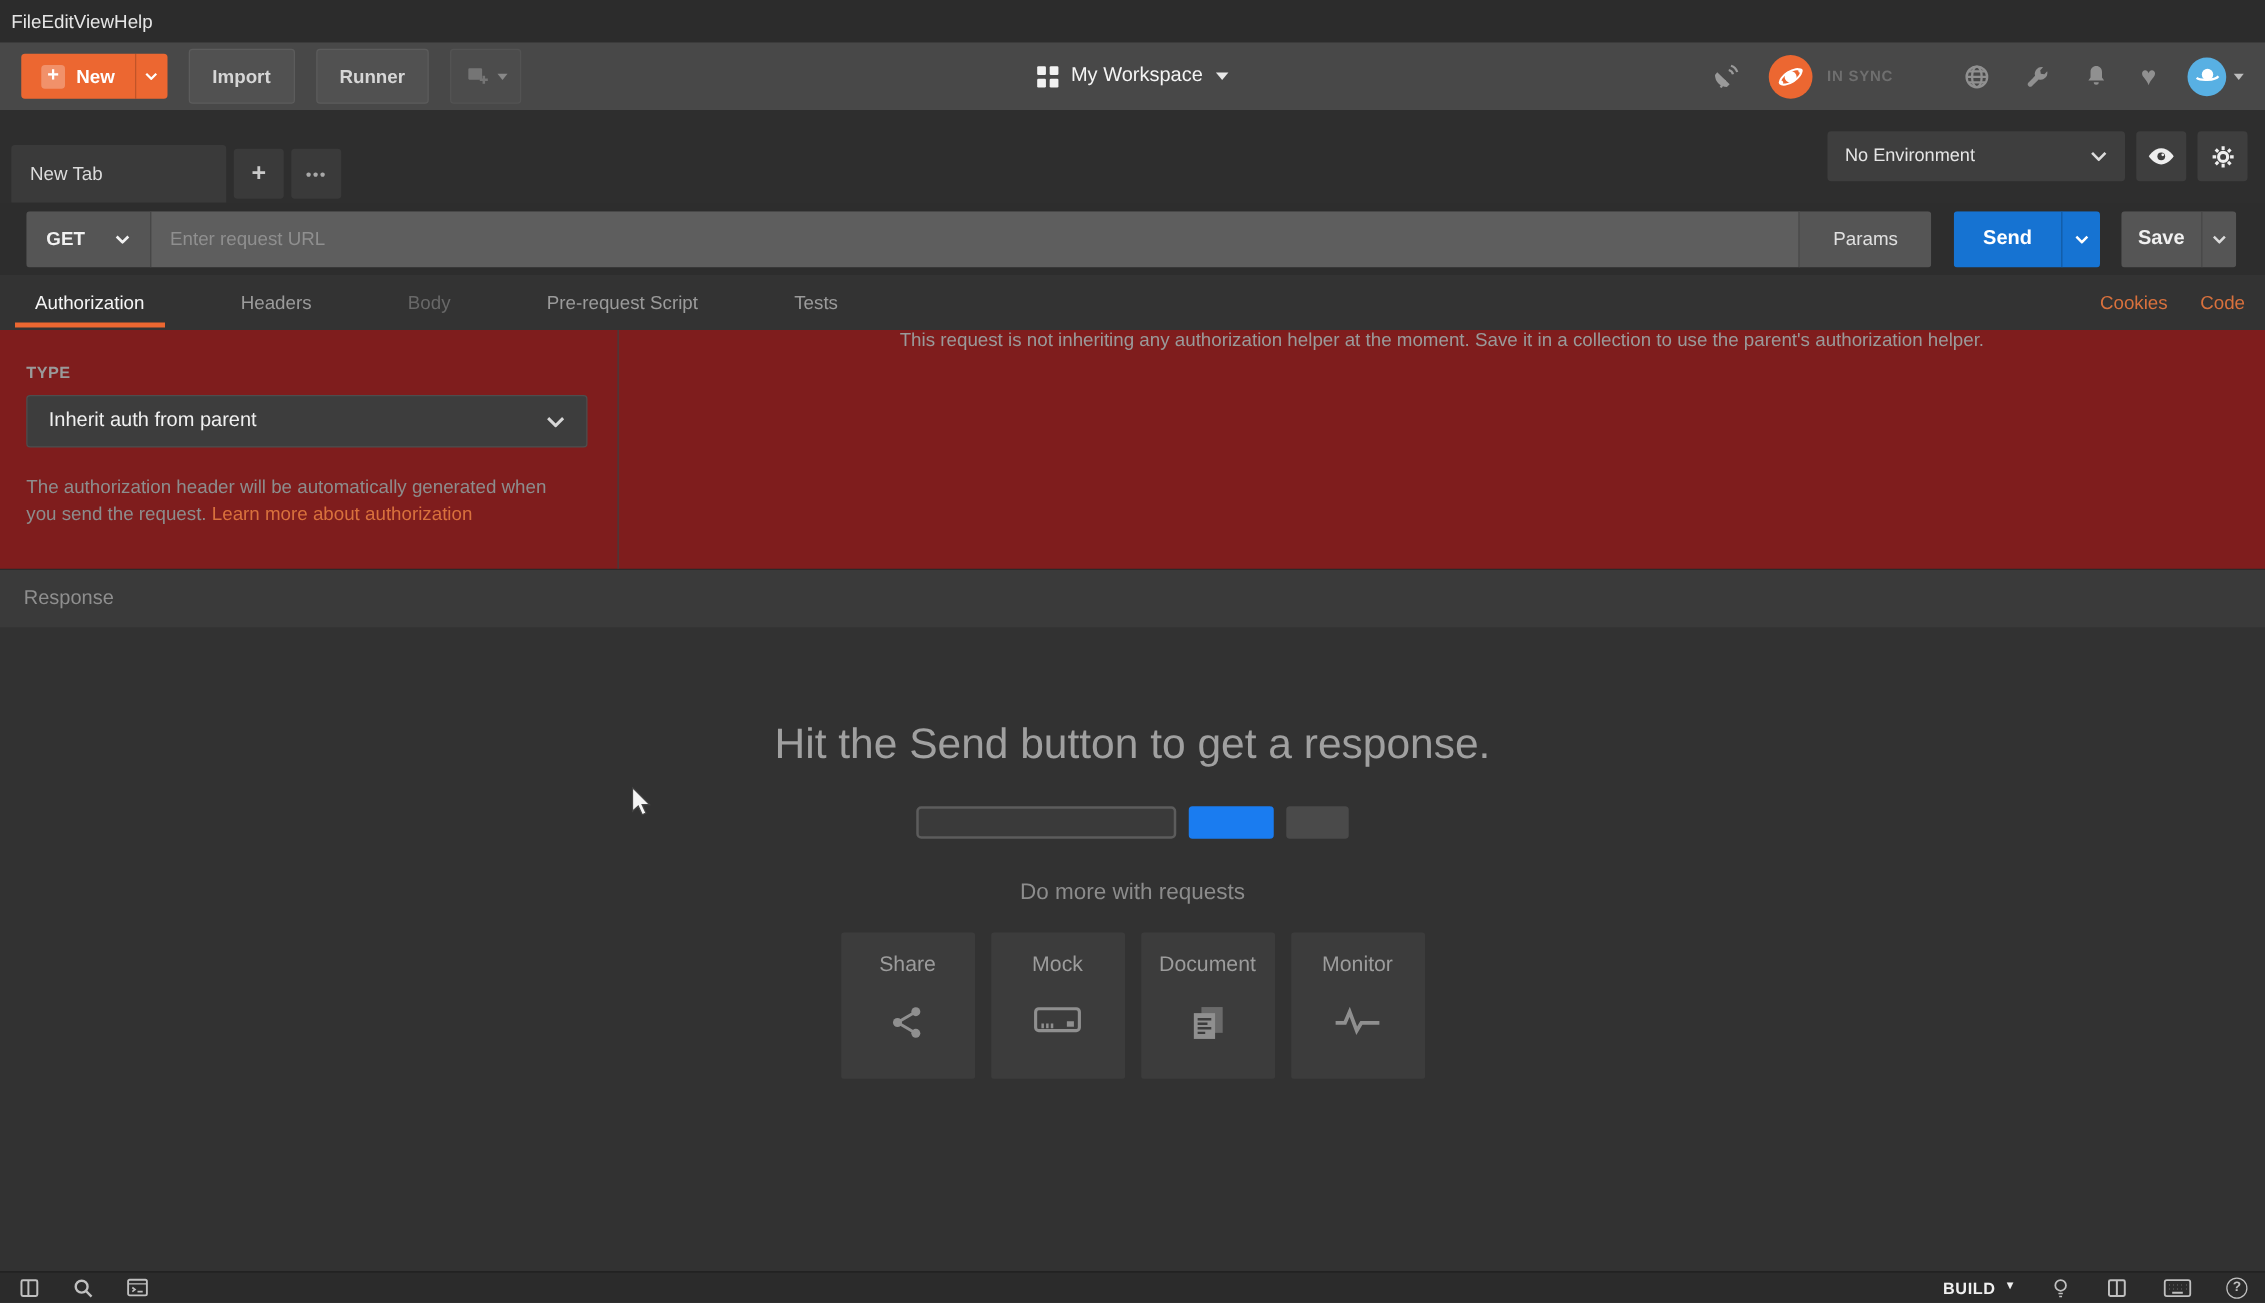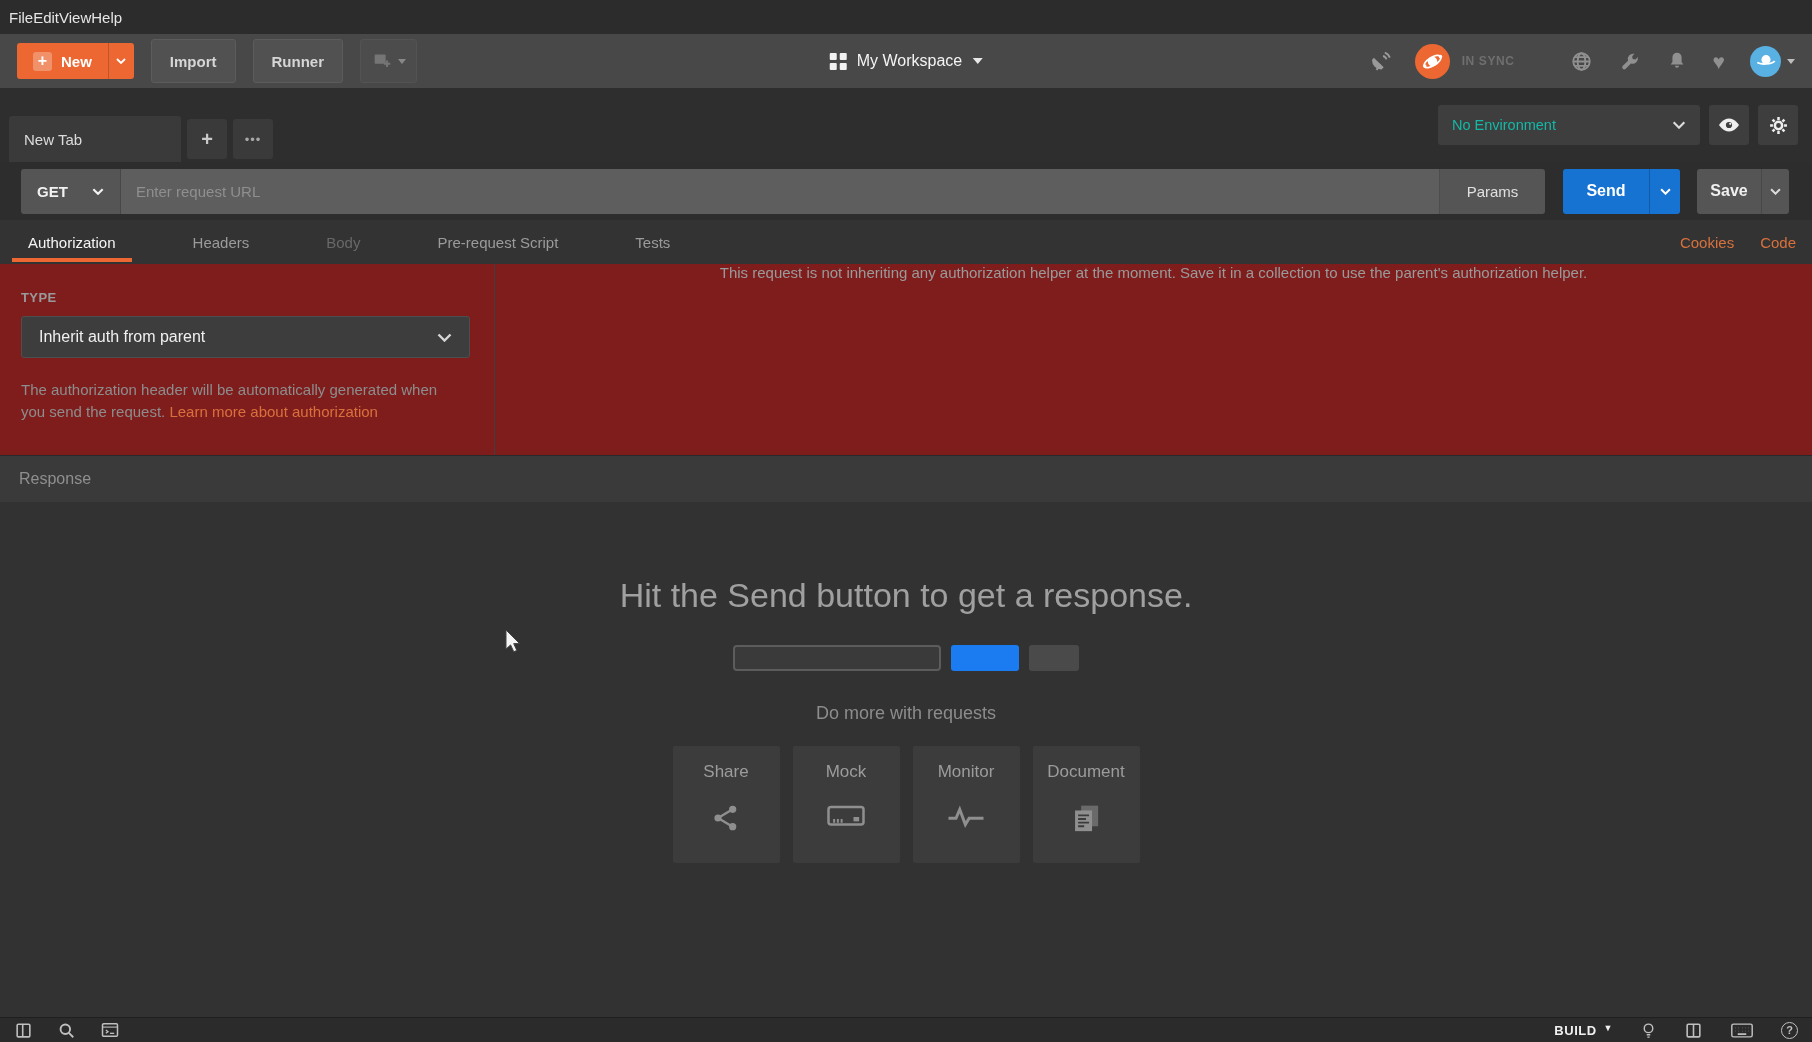--- a/index.html
+++ b/index.html
@@ -47,22 +47,22 @@
   
   .subheader { height:74px; background:#2e2e2e; display:flex; align-items:flex-end; flex:none; position:relative; }
   .tab-strip { display:flex; align-items:flex-end; padding-left:9px; gap:6px; }
   .req-tab { width:172px; height:46px; background:#3a3a3a; border-radius:3px 3px 0 0; display:flex; align-items:center;
     padding:0 15px; color:#dcdcdc; font-size:15px; cursor:pointer; }
   .tab-mini { width:40px; height:40px; margin-bottom:3px; background:#3a3a3a; border-radius:3px; display:flex;
     align-items:center; justify-content:center; color:#c9c9c9; cursor:pointer; }
   .tab-mini.dots { color:#a8a8a8; font-size:13px; letter-spacing:1px; }
   .tab-mini.plus { font-size:20px; font-weight:bold; }
   .env-controls { position:absolute; right:14px; top:50%; transform:translateY(-50%); display:flex; align-items:center; gap:9px; }
-  .env-select { width:262px; height:40px; background:#3e3e3e; border-radius:3px; display:flex; align-items:center;
-    padding:0 14px; color:#14b8a6; font-size:14.5px; cursor:pointer; }
+  .env-select { width:238px; height:40px; background:#3e3e3e; border-radius:3px; display:flex; align-items:center;
+    padding:0 14px; color:#e5e5e5; font-size:14.5px; cursor:pointer; }
   .env-select .chev { margin-left:auto; color:#dcdcdc; }
   .sq-btn { width:40px; height:40px; background:#3e3e3e; border-radius:3px; display:flex; align-items:center;
     justify-content:center; color:#e8e8e8; cursor:pointer; }
 
   
   .request-row { height:58px; background:#2d2d2d; display:flex; align-items:center; padding:0 23px 0 21px; flex:none; }
   .url-composite { flex:1; height:45px; display:flex; border-radius:3px; overflow:hidden; }
   .method-box { width:100px; background:#555555; display:flex; align-items:center; justify-content:center; gap:24px;
     color:#f2f2f2; font-size:15px; font-weight:bold; cursor:pointer; border-right:1px solid #474747; }
   .url-input { flex:1; background:#5e5e5e; border:none; outline:none; color:#e8e8e8; font-size:15px;
@@ -346,37 +346,37 @@
       <div class="clabel">Mock</div>
       <div class="cicon">
         <svg width="40" height="30" viewBox="0 0 32 24" fill="none" stroke="currentColor" stroke-width="2">
           <rect x="2" y="4" width="28" height="14" rx="2"></rect>
           <path d="M6.5 13.5v3M9.5 13.5v3M12.5 13.5v3" stroke-width="1.6"></path>
           <rect x="22" y="12" width="4.5" height="3.5" fill="currentColor" stroke="none"></rect>
         </svg>
       </div>
     </div>
     <div class="card">
-      <div class="clabel">Monitor</div>
-      <div class="cicon">
-        <svg width="40" height="30" viewBox="0 0 32 24" fill="none" stroke="currentColor" stroke-width="2.4">
-          <path d="M2 13h6l3-7 4.5 12 3-5h11.5"></path>
-        </svg>
-      </div>
-    </div>
-    <div class="card">
       <div class="clabel">Document</div>
       <div class="cicon">
         <svg width="34" height="34" viewBox="0 0 28 28">
           <rect x="10" y="3" width="14" height="17" fill="currentColor" opacity="0.55"></rect>
           <rect x="5" y="7" width="14" height="17" fill="currentColor"></rect>
           <path d="M7.5 11h9M7.5 14h6.5M7.5 17h9M7.5 20h5" stroke="#3c3c3c" stroke-width="1.6"></path>
         </svg>
       </div>
     </div>
+    <div class="card">
+      <div class="clabel">Monitor</div>
+      <div class="cicon">
+        <svg width="40" height="30" viewBox="0 0 32 24" fill="none" stroke="currentColor" stroke-width="2.4">
+          <path d="M2 13h6l3-7 4.5 12 3-5h11.5"></path>
+        </svg>
+      </div>
+    </div>
   </div>
 </div>
 
 <div class="statusbar">
   <div class="sb-left">
     <span class="sb-ic">
       <svg width="19" height="19" viewBox="0 0 24 24" fill="none" stroke="currentColor" stroke-width="2">
         <rect x="4" y="4" width="16" height="16" rx="1.5"></rect>
           <path d="M11 4v16"></path>
       </svg>

